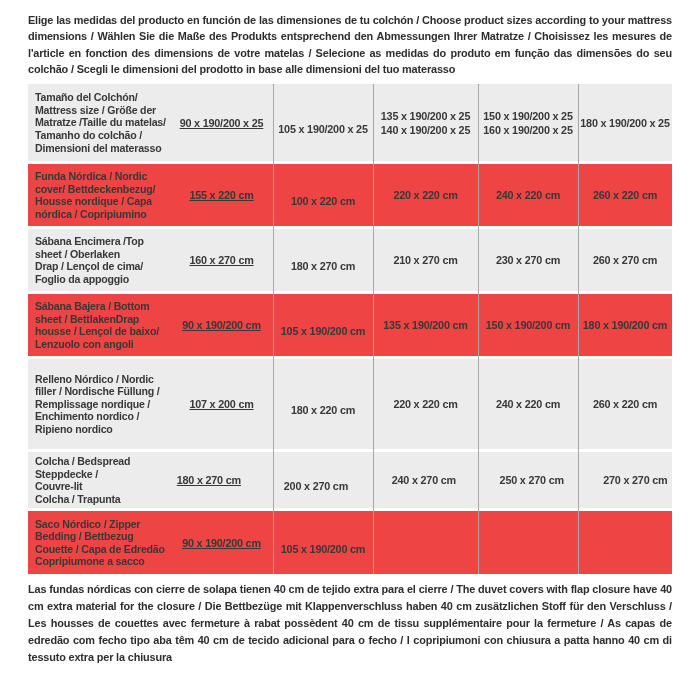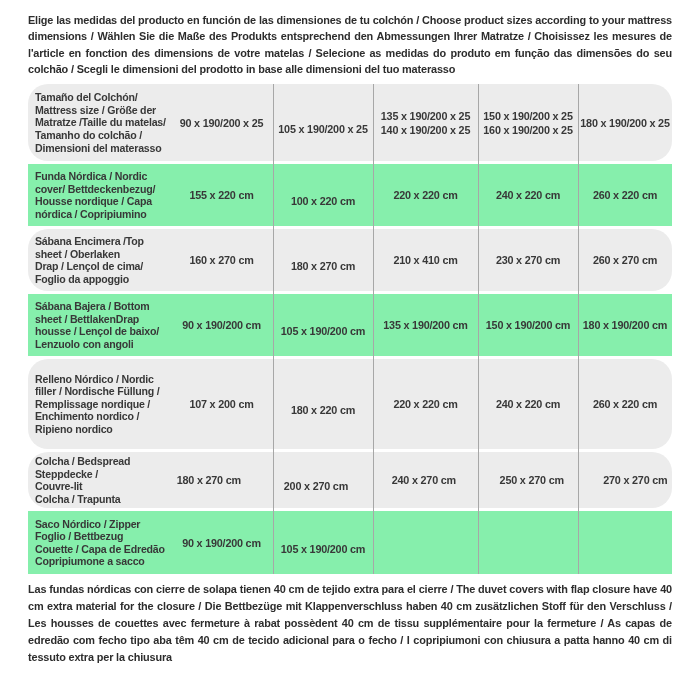--- a/index.html
+++ b/index.html
@@ -12,36 +12,36 @@
     margin:12px 28px 7px 28px;
     font-size:10.9px;line-height:16.3px;letter-spacing:-0.15px;
     text-align:justify;color:#2d2d2d;
   }
   .size-table{
     position:relative;margin:0 28px;width:644px;
   }
   .vline{position:absolute;top:0;bottom:0;width:1px;background:#a7a7a7;z-index:2;}
   .vline.v1{left:245px;} .vline.v2{left:345px;} .vline.v3{left:450px;} .vline.v4{left:550px;}
   .row{display:flex;align-items:stretch;margin-bottom:3px;}
-  .row.gray{background:#ececec;border-radius:20px;}
-  .row.white{background:#86efac;}
+  .row.gray{background:#ececec;}
+  .row.white{background:#ef4444;}
   .r1{height:77px;} .r2{height:62px;} .r3{height:62px;} .r4{height:62px;}
   .r5{height:90px;align-items:center;} .r6{height:56px;} .r7{height:56px;gap:28px;} .r8{height:63px;}
   .cell{box-sizing:border-box;display:flex;align-items:center;}
   .label-cell{
     width:142px;padding-left:7px;padding-right:2px;
     font-size:10.6px;line-height:12.6px;letter-spacing:-0.2px;color:#383838;
     white-space:pre-line;
   }
   .val-cell{
     justify-content:center;text-align:center;
     font-size:10.8px;line-height:14px;letter-spacing:-0.2px;color:#383838;
     white-space:pre-line;
   }
-  .c1{width:103px;} .c2{width:100px;margin-top:12px;} .c3{width:105px;} .c4{width:100px;} .c5{width:94px;}
+  .c1{width:103px;text-decoration:underline;} .c2{width:100px;margin-top:12px;} .c3{width:105px;} .c4{width:100px;} .c5{width:94px;}
   .note{
     margin:7px 28px 0 28px;
     font-size:10.9px;line-height:17px;letter-spacing:-0.15px;
     text-align:justify;color:#2d2d2d;
   }
 </style>
 </head>
 <body>
 
 <div class="page">
@@ -81,21 +81,21 @@
       <div class="cell val-cell c5">260 x 220 cm</div>
     </div>
 
     <div class="row gray r3">
       <div class="cell label-cell">Sábana Encimera /Top
 sheet / Oberlaken
 Drap / Lençol de cima/
 Foglio da appoggio</div>
       <div class="cell val-cell c1">160 x 270 cm</div>
       <div class="cell val-cell c2">180 x 270 cm</div>
-      <div class="cell val-cell c3">210 x 410 cm</div>
+      <div class="cell val-cell c3">210 x 270 cm</div>
       <div class="cell val-cell c4">230 x 270 cm</div>
       <div class="cell val-cell c5">260 x 270 cm</div>
     </div>
 
     <div class="row white r4">
       <div class="cell label-cell">Sábana Bajera / Bottom
 sheet / BettlakenDrap
 housse / Lençol de baixo/
 Lenzuolo con angoli</div>
       <div class="cell val-cell c1">90 x 190/200 cm</div>
@@ -125,21 +125,21 @@
 Colcha / Trapunta</div>
       <div class="cell val-cell c1">180 x 270 cm</div>
       <div class="cell val-cell c2">200 x 270 cm</div>
       <div class="cell val-cell c3">240 x 270 cm</div>
       <div class="cell val-cell c4">250 x 270 cm</div>
       <div class="cell val-cell c5">270 x 270 cm</div>
     </div>
 
     <div class="row white r8">
       <div class="cell label-cell">Saco Nórdico / Zipper
-Foglio / Bettbezug
+Bedding / Bettbezug
 Couette  / Capa de Edredão
 Copripiumone a sacco</div>
       <div class="cell val-cell c1">90 x 190/200 cm</div>
       <div class="cell val-cell c2">105 x 190/200 cm</div>
       <div class="cell val-cell c3"></div>
       <div class="cell val-cell c4"></div>
       <div class="cell val-cell c5"></div>
     </div>
   </div>
 

